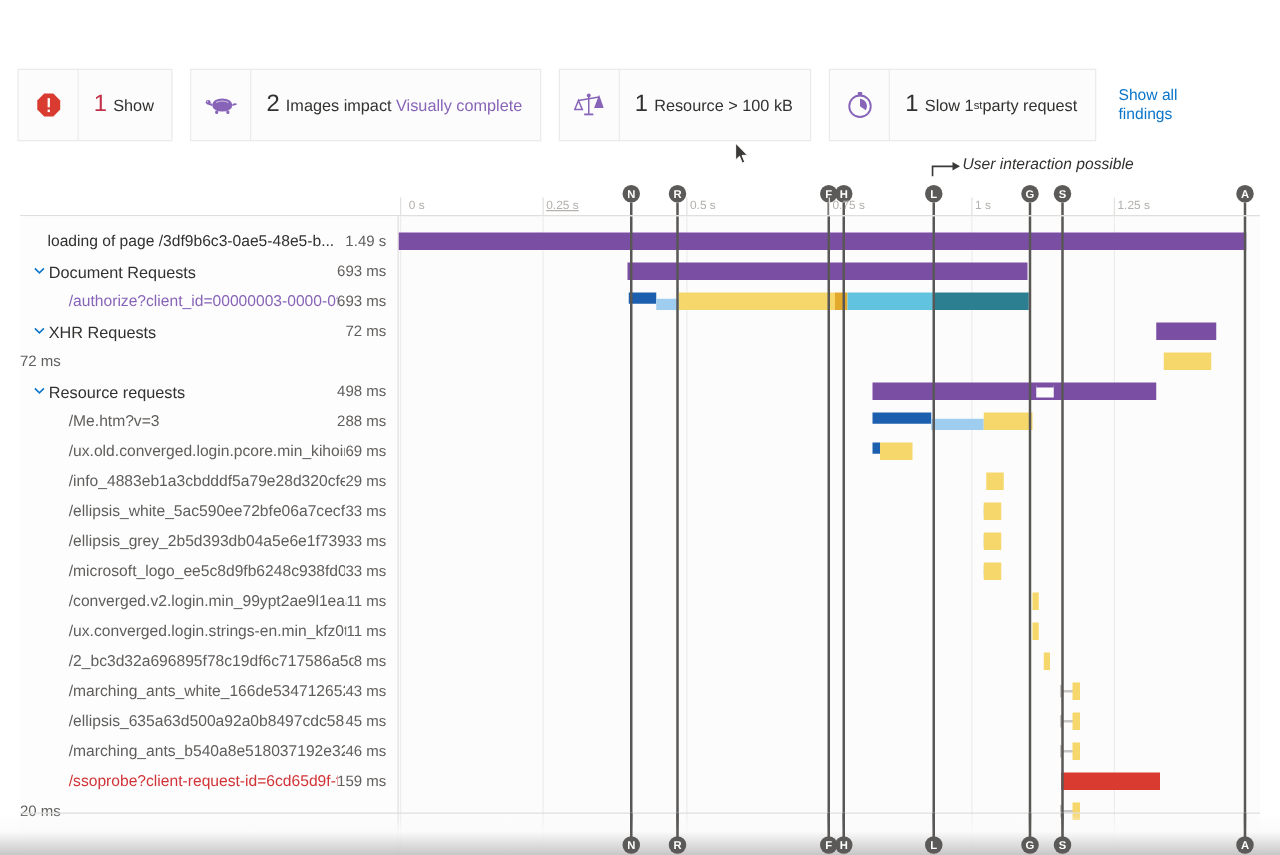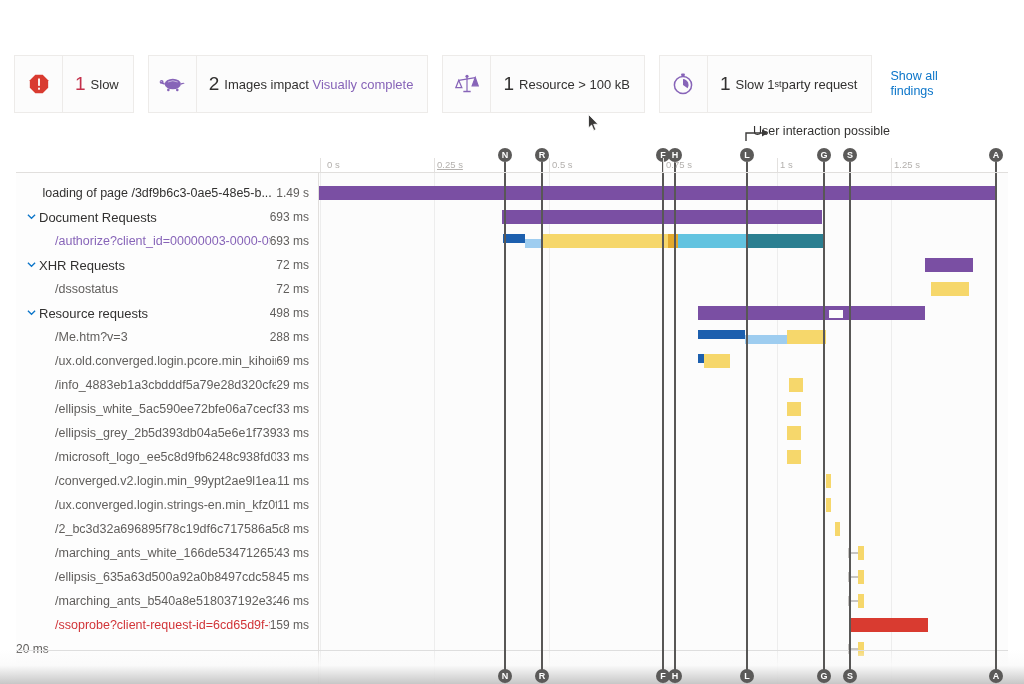--- a/index.html
+++ b/index.html
@@ -80,21 +80,21 @@
   .row {
     position: absolute; left: 0; width: 303px; height: 24px;
     display: flex; align-items: center; font-size: 12.5px; color: #323130;
   }
   .row .caret {
     width: 16px; margin-left: 7px; color: #0b75c9; font-size: 9px;
     display: inline-block; text-align: center;
   }
   .row .nm { flex: 1; white-space: nowrap; overflow: hidden; text-overflow: clip; }
   .row .dur { color: #605e5c; font-size: 12px; padding-right: 10px; white-space: nowrap; }
-  .row.page .nm { padding-left: 22px; text-align: center; }
+  .row.page .nm { padding-left: 22px; }
   .row.group .nm { font-size: 13px; }
   .row.child .nm { padding-left: 39px; color: #605e5c; }
   .row.child.link .nm { color: #8764b8; }
   .row.child.err .nm { color: #d13438; }
 
   .gridline { position: absolute; top: 0; bottom: 0; width: 1px; background: #ededed; }
   .gtick { position: absolute; top: 0; width: 1px; background: #e3e1df; }
   .gtlabel { position: absolute; font-size: 9.5px; color: #b3b0ad; white-space: nowrap; }
 
   .mline { position: absolute; width: 2px; background: #585756; }
@@ -128,21 +128,21 @@
     <div class="card">
       <div class="ic">
         <svg width="22" height="22" viewBox="0 0 24 24">
           <polygon points="8,2 16,2 22,8 22,16 16,22 8,22 2,16 2,8" fill="#d93b30"></polygon>
           <rect x="11" y="6" width="2" height="8" fill="#fff"></rect>
           <rect x="11" y="16" width="2" height="2.2" fill="#fff"></rect>
         </svg>
       </div>
       <div class="txt">
         <span class="num red">1</span>
-        <span>Slow</span>
+        <span>Show</span>
       </div>
     </div>
 
     <div class="card">
       <div class="ic">
         <svg width="26" height="18" viewBox="0 0 32 20">
           <ellipse cx="17" cy="10" rx="10" ry="6.5" fill="#8764b8"></ellipse>
           <path d="M7 11 Q3 10 1.5 7 Q4 9 7 8.5 Z" fill="#8764b8"></path>
           <circle cx="3.2" cy="7.4" r="2.4" fill="#8764b8"></circle>
           <circle cx="2.6" cy="6.8" r="0.6" fill="#fff"></circle>
@@ -199,21 +199,21 @@
 
   <div class="cursor">
     <svg width="12" height="18" viewBox="0 0 12 18">
       <path d="M0.5 0.5 L0.5 14 L3.6 11 L5.8 16.5 L7.8 15.6 L5.7 10.3 L10 10.2 Z" fill="#3b3a39" stroke="#fff" stroke-width="0.8"></path>
     </svg>
   </div>
 
   <div class="wf">
     <div class="wf-header">
 
-      <div class="ui-annot" style="left:753px; top:-2px;">User interaction possible</div>
+      <div class="ui-annot" style="left:770px; top:-2px;font-style:italic;">User interaction possible</div>
       <svg style="position:absolute; left:745px; top:2px;" width="26" height="14">
         <path d="M1 13 L1 5 L18 5" stroke="#3b3a39" stroke-width="1.4" fill="none"></path>
         <path d="M17 1.6 L23 5 L17 8.4 Z" fill="#3b3a39"></path>
       </svg>
       <div id="markers-top">
           <div class="mbadge" style="left: 498px; top: 22px;">N</div>
           <div class="mline" style="left: 504px; top: 36px; height: 10px;"></div>
           <div class="mbadge" style="left: 535px; top: 22px;">R</div>
           <div class="mline" style="left: 541px; top: 36px; height: 10px;"></div>
           <div class="mbadge" style="left: 656px; top: 22px;">F</div>
@@ -264,21 +264,20 @@
               <span class="dur">693 ms</span>
             </div>
             <div class="row group" style="top: 80px;">
               <span class="caret"><svg width="9" height="9" viewBox="0 0 10 10">
                   <path d="M1 3 L5 7 L9 3" stroke="#0b75c9" stroke-width="1.4" fill="none"></path>
                 </svg></span>
               <span class="nm">XHR Requests</span>
               <span class="dur">72 ms</span>
             </div>
             <div class="row child " style="top: 104px;">
-              <span class="nm">/dssostatus</span>
               <span class="dur">72 ms</span>
             </div>
             <div class="row group" style="top: 128px;">
               <span class="caret"><svg width="9" height="9" viewBox="0 0 10 10">
                   <path d="M1 3 L5 7 L9 3" stroke="#0b75c9" stroke-width="1.4" fill="none"></path>
                 </svg></span>
               <span class="nm">Resource requests</span>
               <span class="dur">498 ms</span>
             </div>
             <div class="row child " style="top: 152px;">

